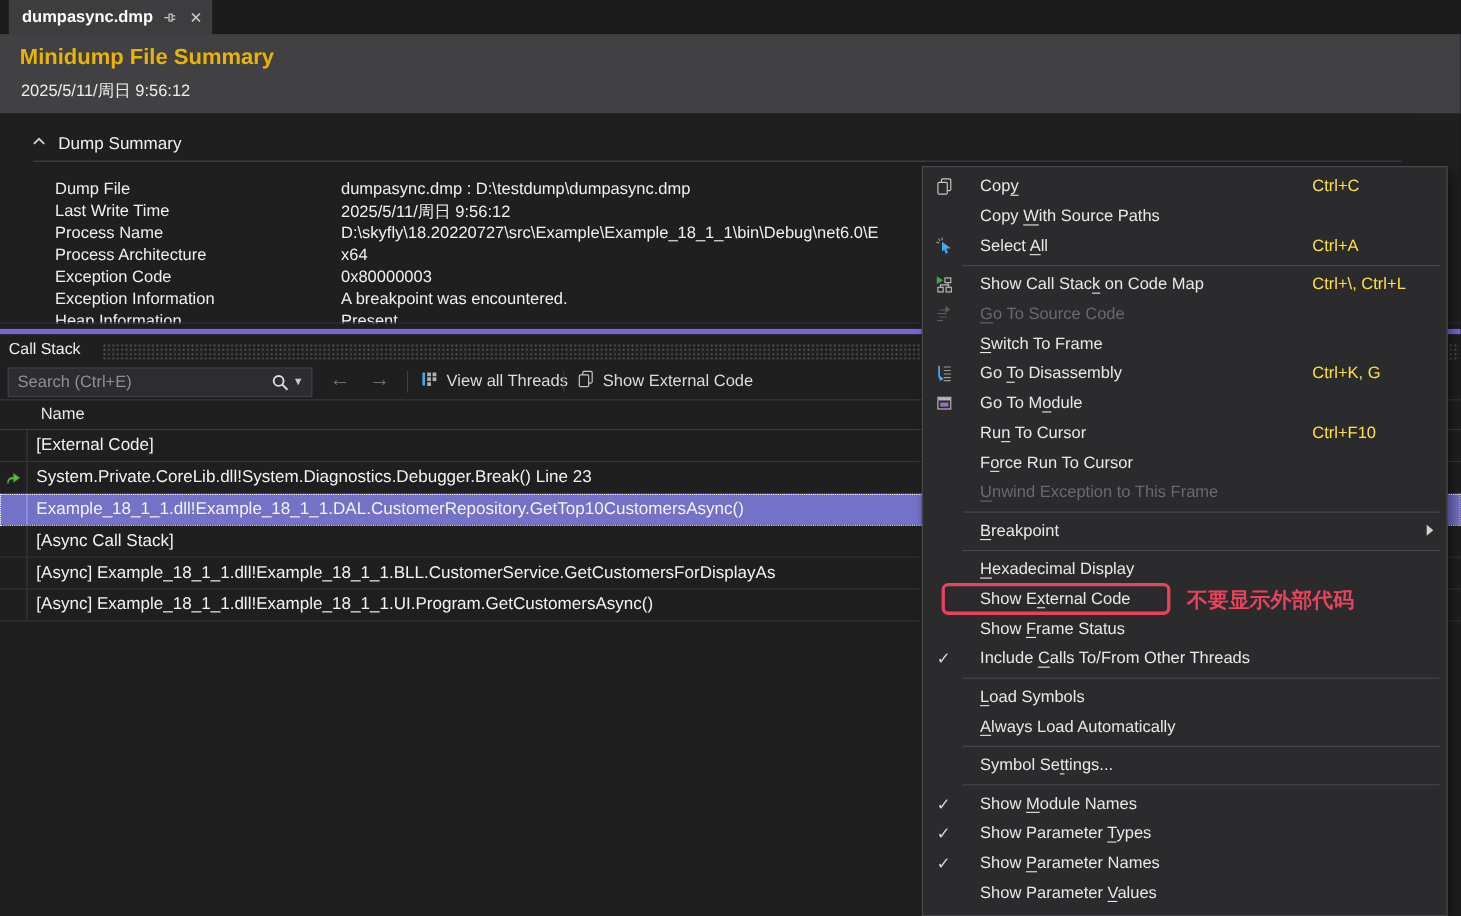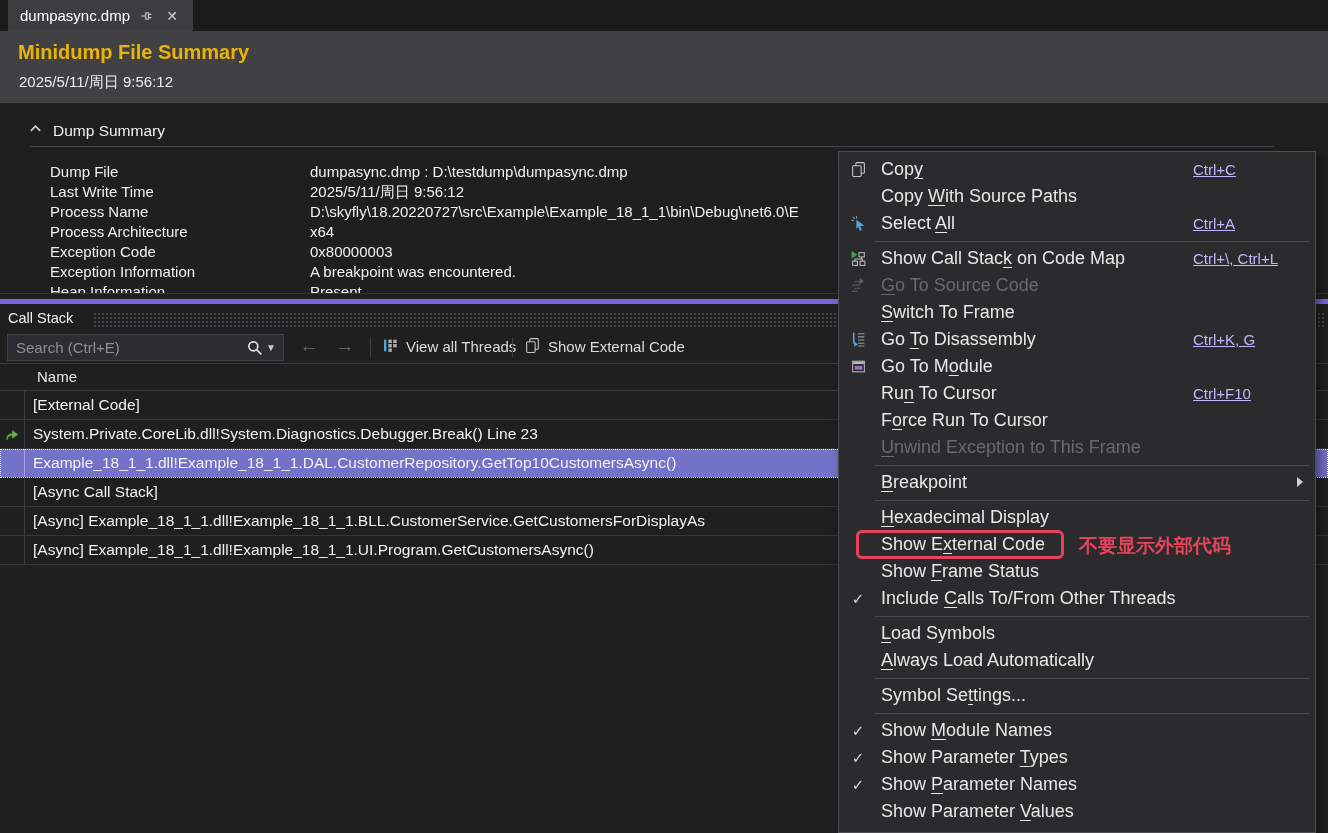--- a/index.html
+++ b/index.html
@@ -8,21 +8,21 @@
   #screen {
     position:relative; width:1328px; height:833px; overflow:hidden;
     background:#1f1f20; color:#f1f1f1;
   }
   
   .tab-bar { position:absolute; left:0; top:0; width:1328px; height:31px; background:#1b1b1c; }
   .doc-tab {
     position:absolute; left:8px; top:0; height:31px; width:185px; background:#3d3d3f;
     display:flex; align-items:center; padding:0 8px 0 12px; gap:9px; cursor:default;
   }
-  .doc-tab .tab-title { font-size:15px; font-weight:400; color:#ffffff; white-space:nowrap; }
+  .doc-tab .tab-title { font-size:15px; font-weight:700; color:#ffffff; white-space:nowrap; }
   .tab-icon { width:16px; height:16px; display:inline-flex; align-items:center; justify-content:center; color:#c8c8c8; }
   .tab-icon svg { width:14px; height:14px; }
   .close-glyph { font-size:14px; color:#d0d0d0; font-weight:700; line-height:1; }
   
   .header-band { position:absolute; left:0; top:31px; width:1328px; height:72px; background:#414143; }
   .page-title { position:absolute; left:18px; top:10px; font-size:20px; font-weight:700; color:#eab308; }
   .page-timestamp { position:absolute; left:19px; top:42px; font-size:15px; color:#ececec; }
   
   .summary-area { position:absolute; left:0; top:103px; width:1284px; height:192px; background:#1f1f20; }
   .section-header { position:absolute; left:28px; top:18px; display:flex; align-items:center; gap:10px; cursor:default; }
@@ -70,23 +70,23 @@
   .frame-row.selected .frame-gutter { border-right-color:rgba(255,255,255,.35); }
   
   .context-menu { position:absolute; left:838px; top:151px; width:478px; height:682px;
     background:#2b2b2d; border:1px solid #4d4d52; box-shadow:4px 5px 10px rgba(0,0,0,.45);
     padding-top:4px; overflow:hidden; z-index:10; }
   .menu-item { position:relative; height:27px; display:flex; align-items:center; cursor:default; }
   .menu-gutter { position:absolute; left:6px; top:0; width:26px; height:27px;
     display:flex; align-items:center; justify-content:center; }
   .menu-gutter svg { width:17px; height:17px; }
   .menu-check { color:#d8d8d8; font-size:15px; font-weight:700; }
-  .menu-label { position:absolute; left:42px; font-size:18px; color:#e8e8e8; white-space:nowrap; }
+  .menu-label { position:absolute; left:52px; font-size:15px; color:#e8e8e8; white-space:nowrap; }
   .menu-label u { text-underline-offset:2.5px; text-decoration-thickness:1px; }
-  .menu-shortcut { position:absolute; left:354px; font-size:15px; color:#c4b5fd; white-space:nowrap;text-decoration:underline; }
+  .menu-shortcut { position:absolute; left:354px; font-size:15px; color:#fde047; white-space:nowrap; }
   .menu-item.disabled .menu-label, .menu-item.disabled .menu-shortcut { color:#6a6a6e; }
   .submenu-arrow { position:absolute; right:12px; top:8px; width:0; height:0;
     border-left:6px solid #d0d0d0; border-top:5px solid transparent; border-bottom:5px solid transparent; }
   .menu-separator { height:1px; margin:4px 6px 3px 36px; background:#48484d; }
   .red-box { position:absolute; left:17px; top:-1px; width:208px; height:29px;
     border:3px solid var(--red,#e8435c); border-radius:6px; pointer-events:none; }
   .menu-annotation { position:absolute; left:240px; top:2px; font-size:19px; font-weight:600;
     color:var(--red,#e8435c); white-space:nowrap; }
 </style>
 </head>

